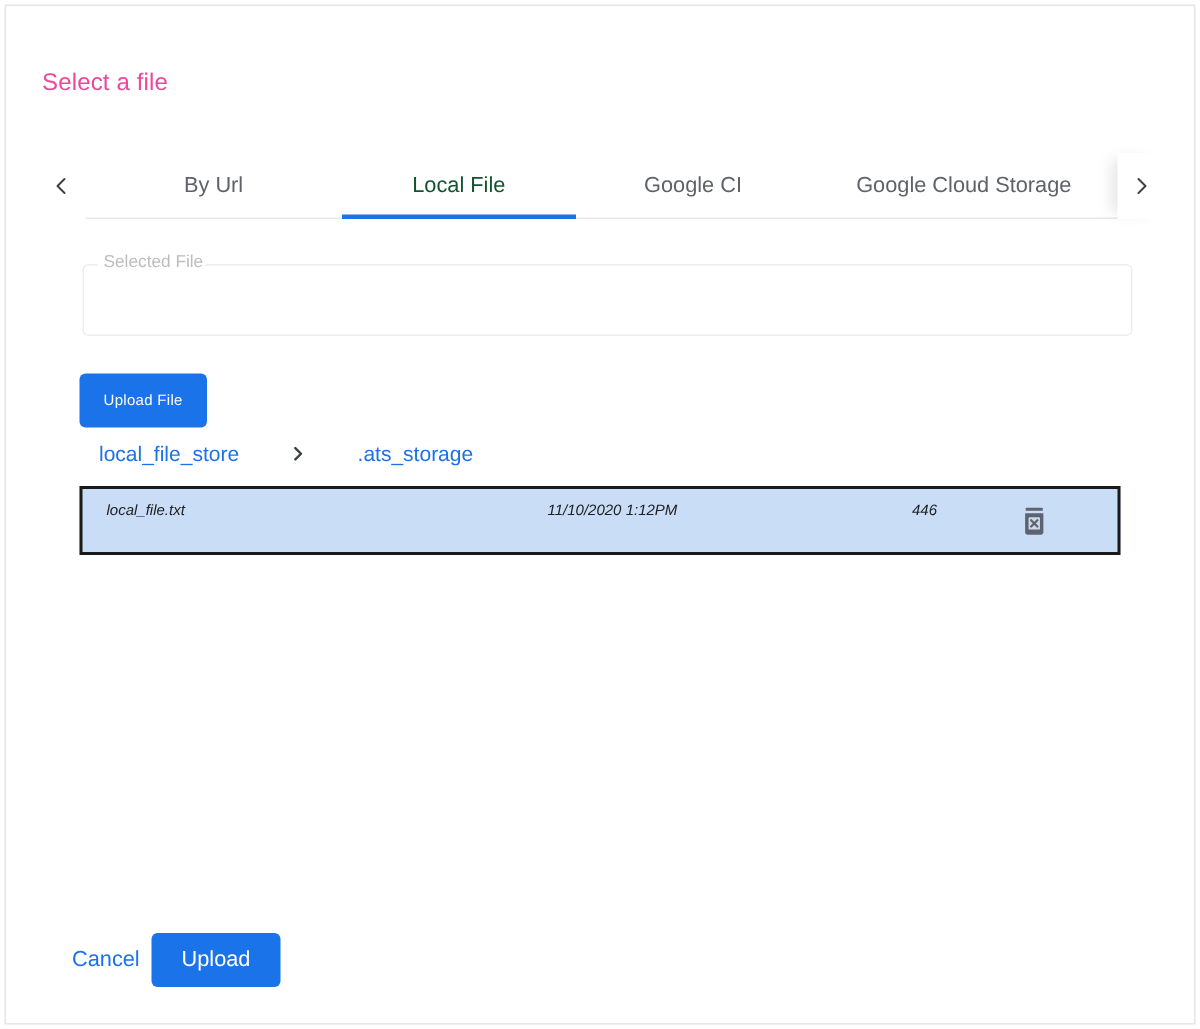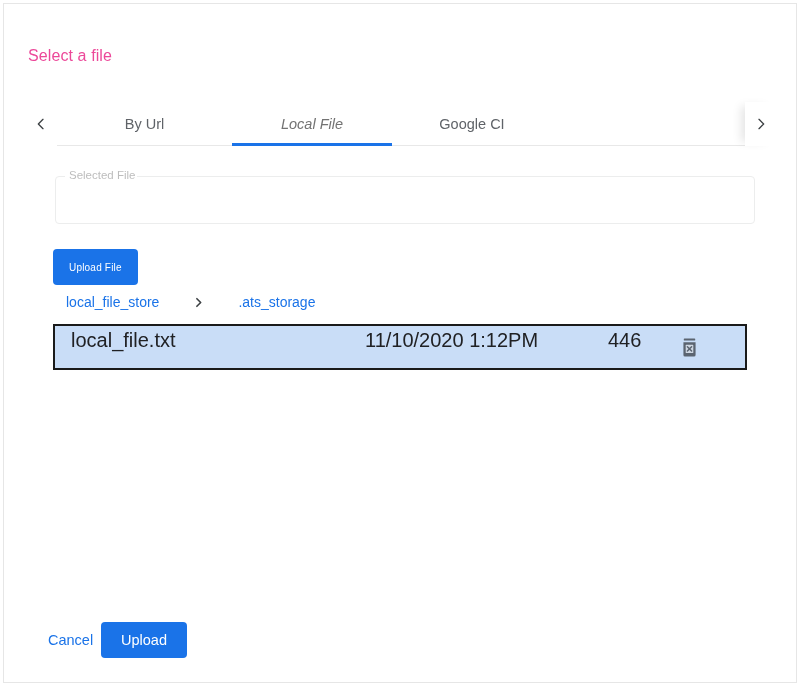--- a/index.html
+++ b/index.html
@@ -90,23 +90,22 @@
     white-space: nowrap;
     cursor: pointer;
     position: relative;
     box-sizing: border-box;
   }
   .tab.t0 { width: 175px; }
   .tab.t1 { width: 160px; }
   .tab.t2 { width: 160px; }
   .tab.t3 { width: 210px; }
   .tab.active {
-    color: #737373;
+    color: #14532d;
     font-weight: 500;
-    font-style: italic;
   }
   .tab.active::after {
     content: "";
     position: absolute;
     left: 0;
     right: 0;
     bottom: 0;
     height: 3px;
     background: #1a73e8;
   }
@@ -225,22 +224,23 @@
     border-top: 2px solid #1a1a1a;
     box-sizing: border-box;
     cursor: pointer;
   }
   .td {
     position: absolute;
     top: 0;
     height: 28px;
     display: flex;
     align-items: center;
-    font-size: 20px;
+    font-size: 10px;
     color: #202124;
+    font-style: italic;
   }
   .td.c-name { left: 16px; }
   .td.c-time { left: 310px; }
   .td.c-size { left: 553px; }
   .row-delete {
     position: absolute;
     right: 46px;
     top: 0;
     height: 42px;
     display: flex;
@@ -305,20 +305,23 @@
 
     <div class="tabs">
       <div class="tab t0">
         <span>By Url</span>
       </div>
       <div class="tab t1 active">
         <span>Local File</span>
       </div>
       <div class="tab t2">
         <span>Google CI</span>
+      </div>
+      <div class="tab t3">
+        <span>Google Cloud Storage</span>
       </div>
     </div>
 
     <div class="tab-scroll-btn right">
       <span>
         <svg width="16" height="16" viewBox="0 0 24 24" fill="none" stroke="#3c4043" stroke-width="2" stroke-linecap="round" stroke-linejoin="round">
             <polyline points="9 5 16 12 9 19"></polyline>
           </svg>
       </span>
     </div>

